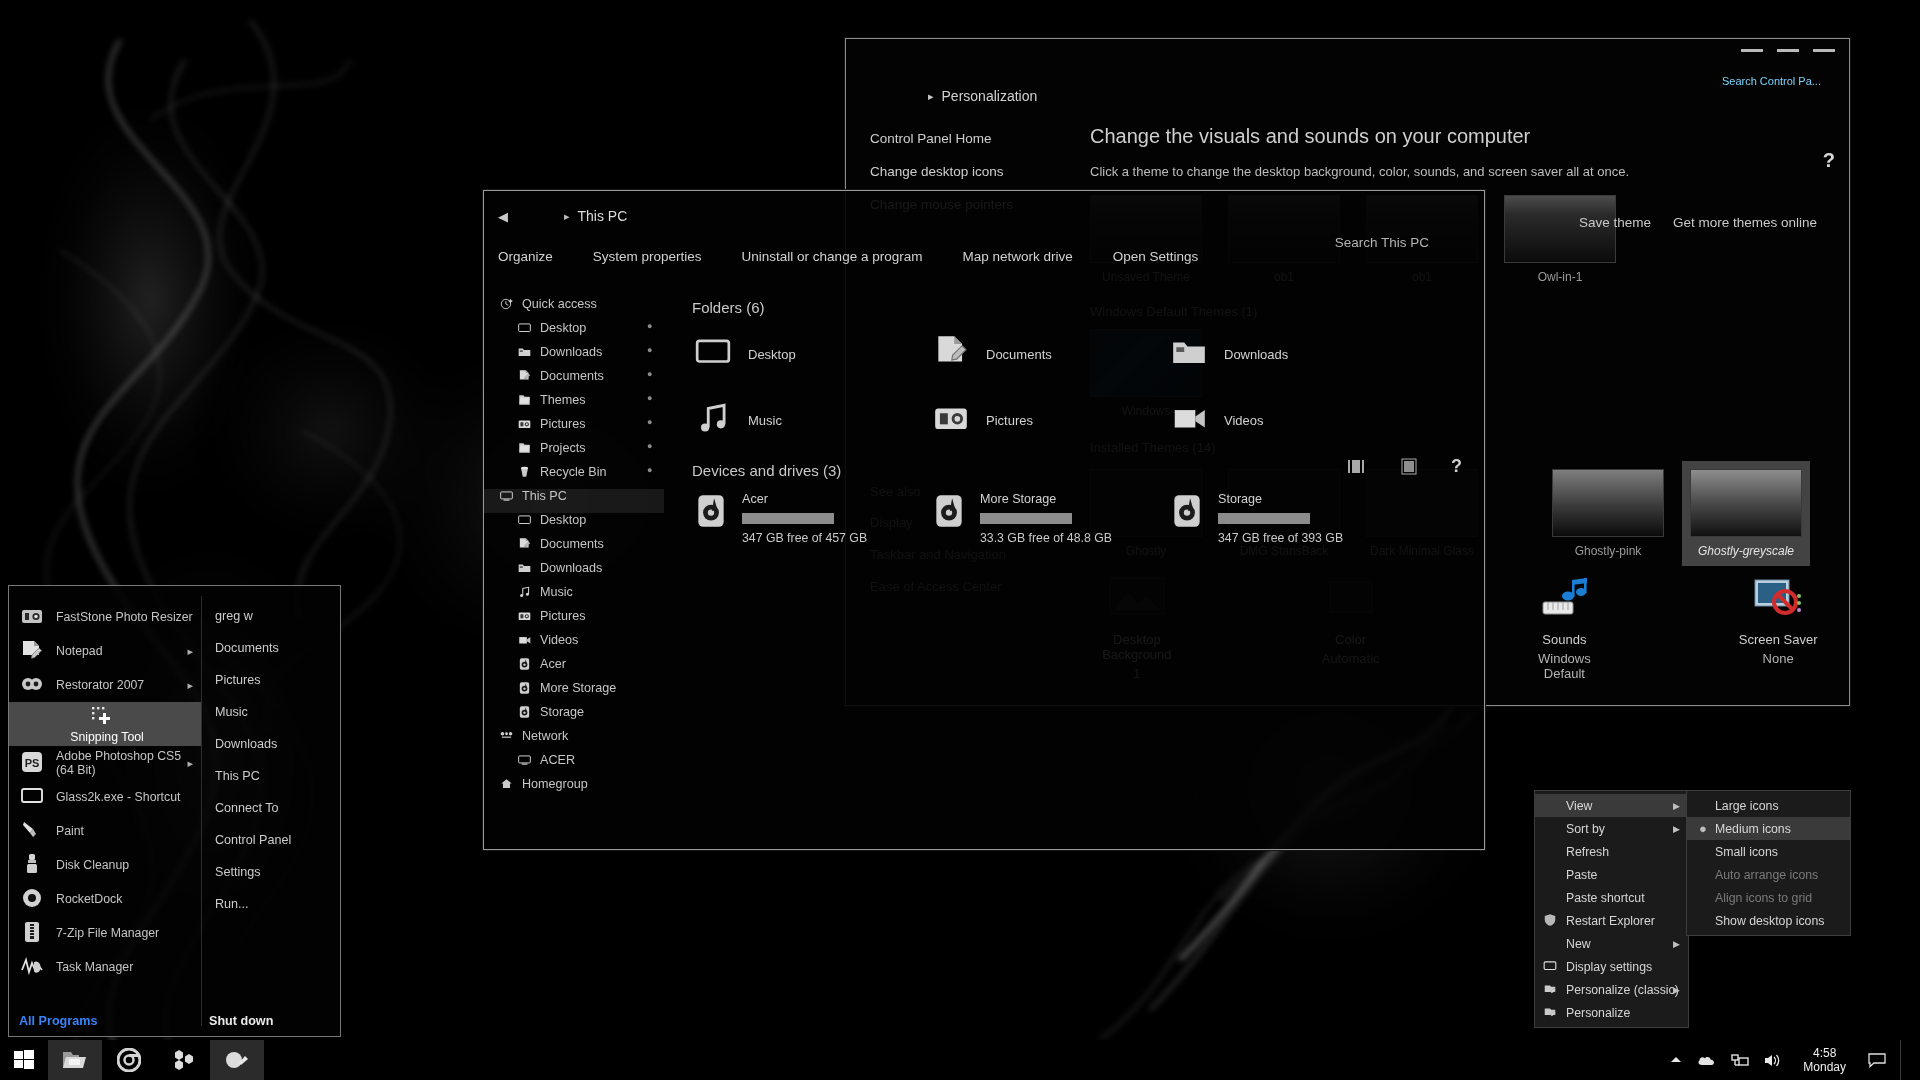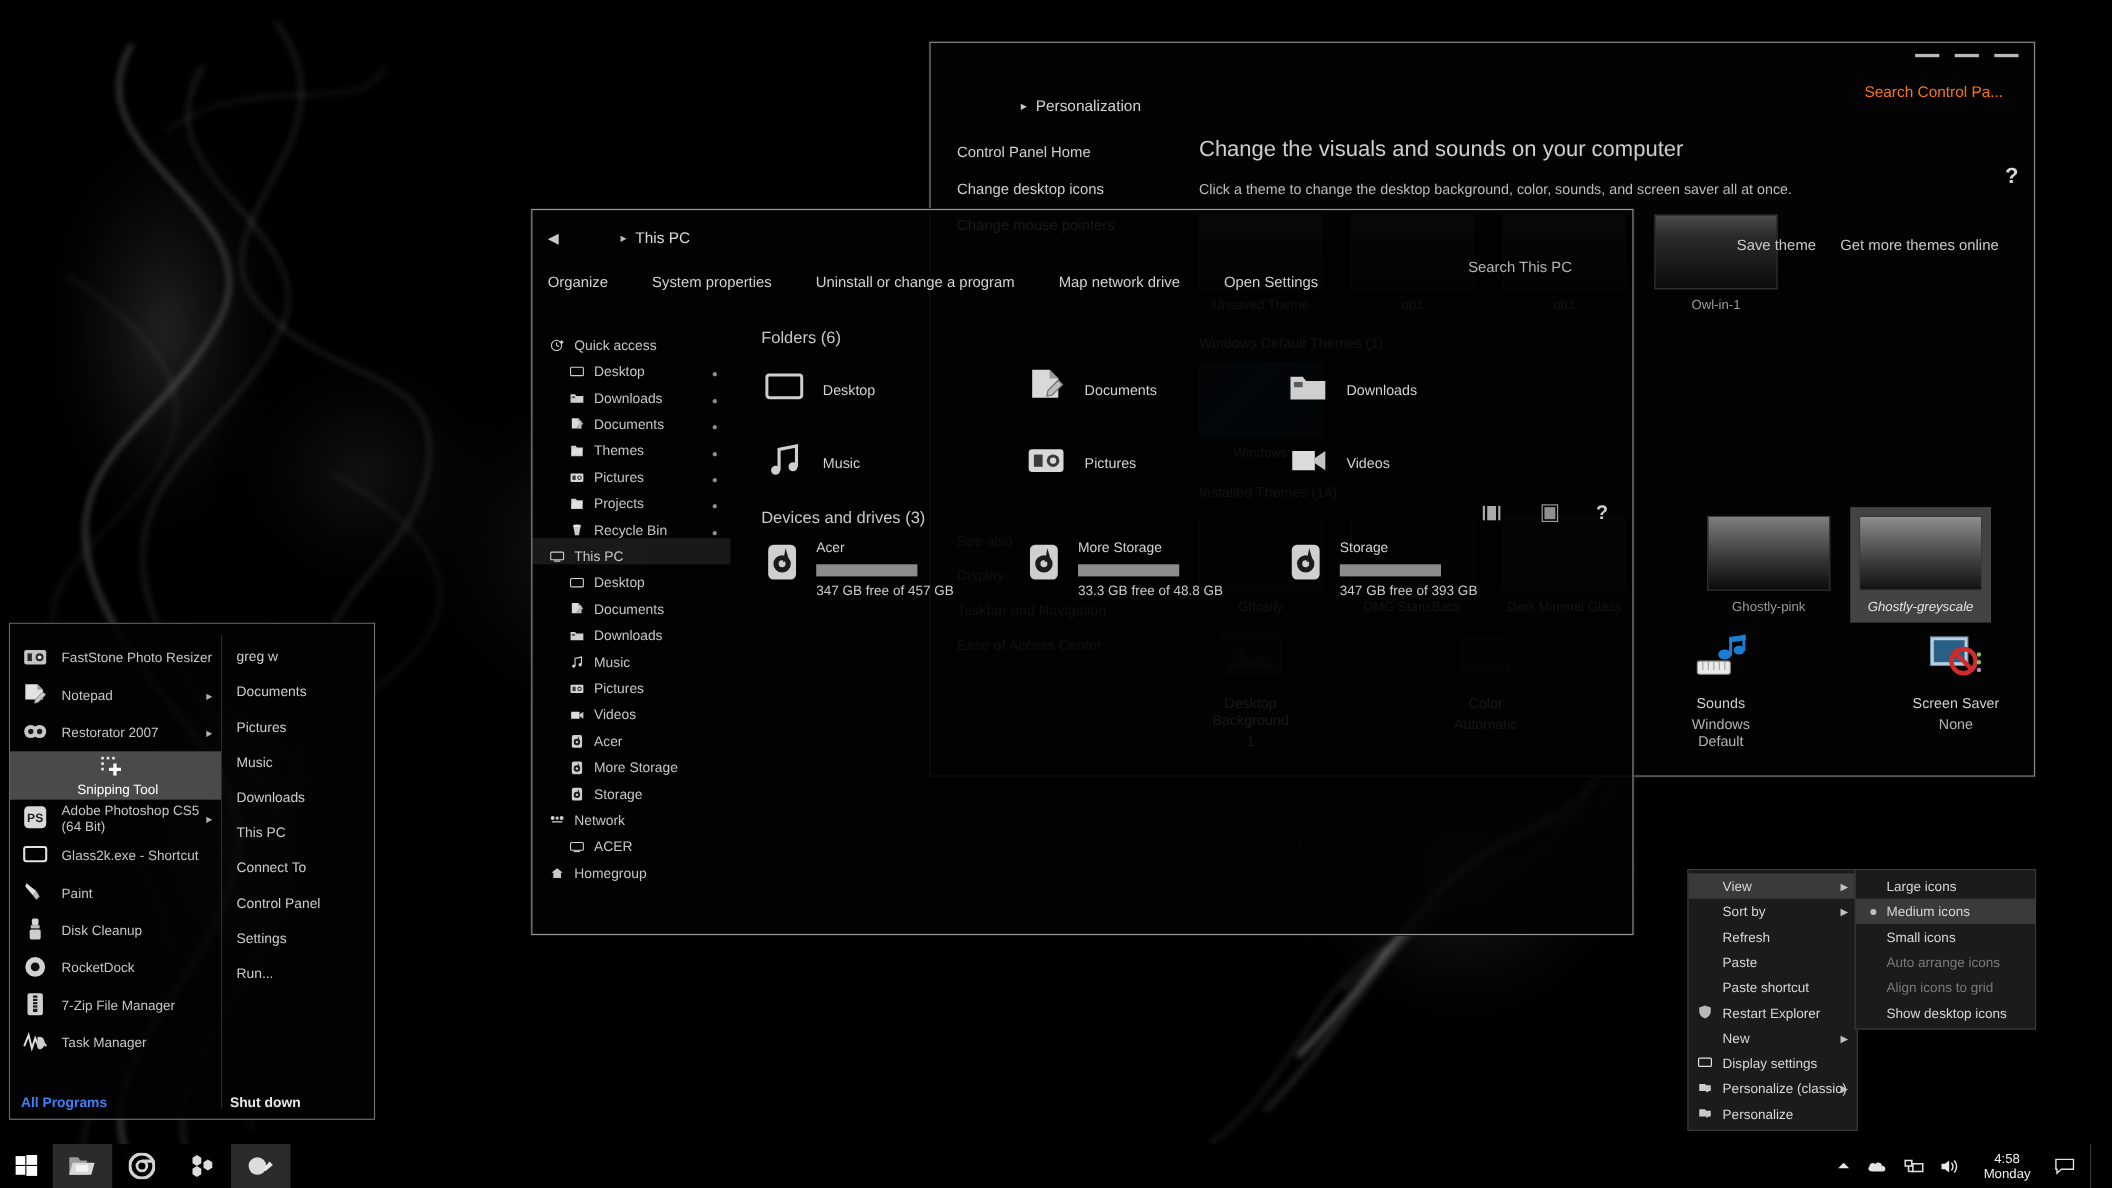--- a/index.html
+++ b/index.html
@@ -46,21 +46,21 @@
     display:block; width:22px; height:3px; background:#b9b9b9;
   }
   .addressbar {
     display:flex; align-items:center; height:30px;
     padding:0 16px; margin-top:6px;
   }
   .addr-chevron { color:#c9c9c9; font-size:11px; margin-right:8px; margin-left:66px;}
   .addr-crumb { font-size:14px; color:#d2d2d2; }
   .cp-search {
     position:absolute; right:28px; top:36px;
-    font-size:14px; color:#f97316;
+    font-size:11px; color:#7dd3fc;
   }
   .cp-help {
     position:absolute; right:14px; top:110px;
     font-size:20px; color:#d8d8d8; font-weight:bold;
   }
   .cp-left {
     position:absolute; left:24px; top:92px; width:200px;
   }
   .cp-left a {
     display:block; font-size:13.5px; color:#cfcfcf;
@@ -126,42 +126,42 @@
   }
   .ex-toolbar .tbi { font-size:13.5px; color:#d2d2d2; white-space:nowrap;}
   .ex-toolbar-right {
     position:absolute; right:22px; top:265px;
     display:flex; align-items:center; gap:32px;
   }
   .viewicon { width:20px; height:17px; }
   .ex-main { display:flex; position:absolute; top:96px; left:0; right:0; bottom:0;}
   .ex-nav { width:180px; padding-top:10px; }
   .nav-row {
-    display:flex; align-items:flex-end; height:24px;
+    display:flex; align-items:flex-start; height:24px;
     font-size:12.6px; color:#c6c6c6; padding-left:14px; position:relative;
   }
   .nav-row.indent { padding-left:32px; }
   .nav-row.sel { background:rgba(255,255,255,0.09); }
   .nav-row .ni { width:17px; height:14px; margin-right:7px; flex:0 0 auto;}
   .nav-pin { position:absolute; left:163px; color:#8f8f8f; font-size:9px;}
   .ex-content { flex:1; padding:12px 0 0 28px; position:relative; }
   .grp-hdr { font-size:15px; color:#c9c9c9; margin-bottom:10px;}
   .itemgrid { display:flex; flex-wrap:wrap; }
   .fitem { width:238px; height:56px; display:flex; align-items:center; margin-bottom:10px;}
   .fitem .ic { width:46px; height:42px; flex:0 0 auto; margin-right:10px; }
   .fitem .nm { font-size:13px; color:#d2d2d2; }
   .ditem { width:238px; height:68px; display:flex; align-items:flex-start; margin-bottom:14px;}
   .ditem .ic { width:40px; height:46px; flex:0 0 auto; margin-right:10px; }
   .ditem .nm { font-size:12.6px; color:#d2d2d2; }
   .bar { width:92px; height:11px; background:#8c8c8c; margin:6px 0 4px 0; }
   .ditem .fr { font-size:12.3px; color:#cacaca; }
 
   
   #startmenu {
-    position:absolute; left:8px; top:566px; width:333px; height:452px;
+    position:absolute; left:8px; top:585px; width:333px; height:452px;
     border:1px solid #787878;
     background:rgba(2,2,2,0.86);
     display:flex; z-index:40;
   }
   #startmenu .sm-left { width:192px; position:relative; padding-top:14px;}
   #startmenu .sm-right { flex:1; position:relative; padding-top:14px;}
   .sm-div {
     position:absolute; left:192px; top:10px; bottom:10px; width:1px; background:#2e2e2e;
   }
   .sm-item {

